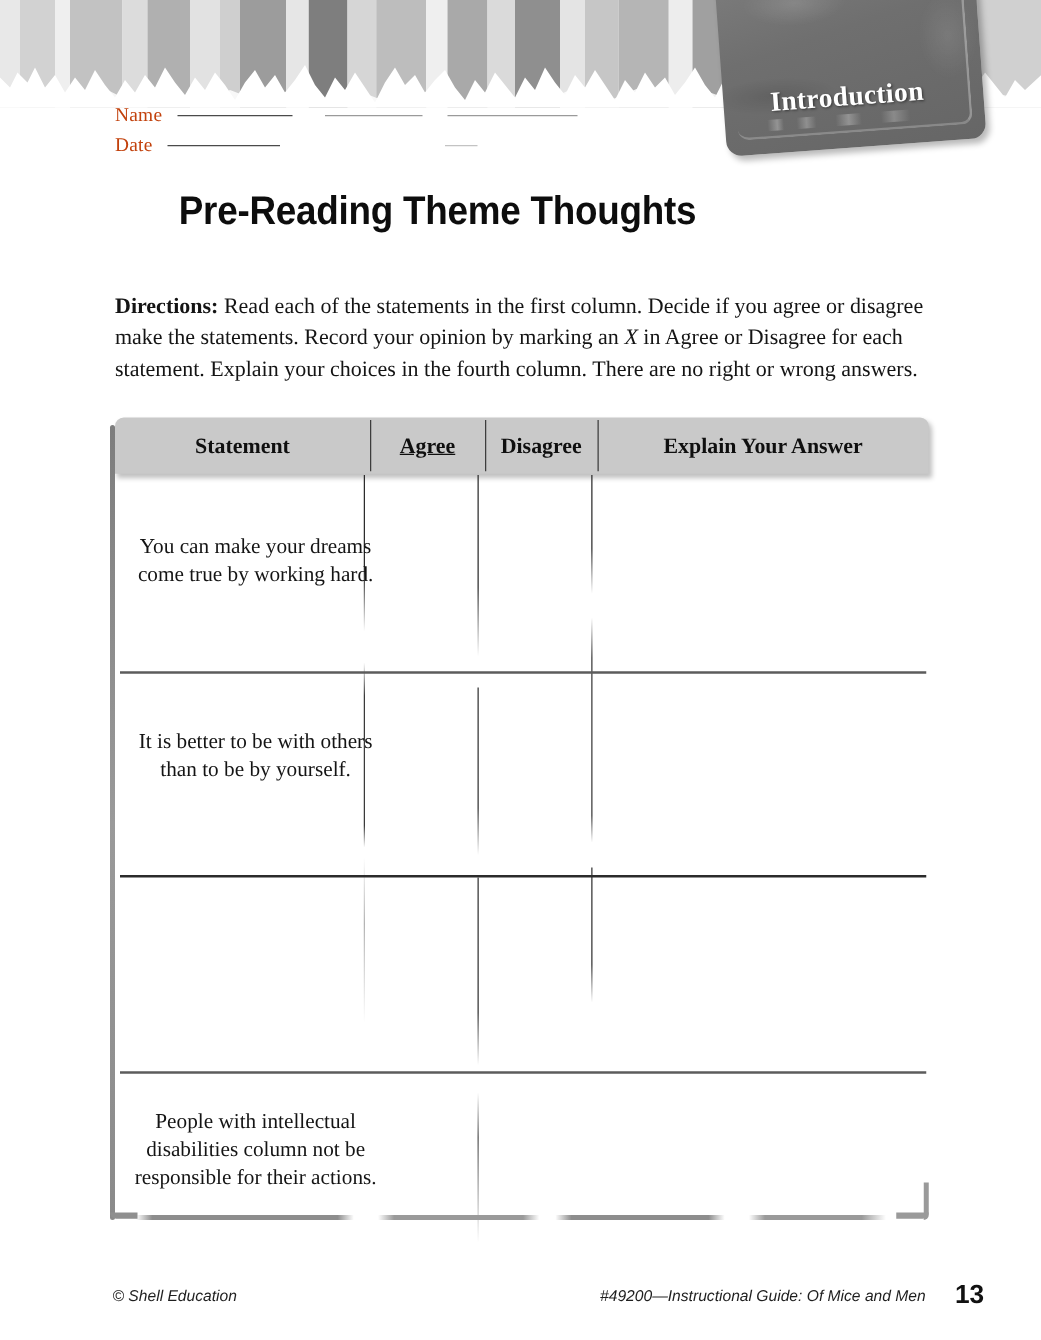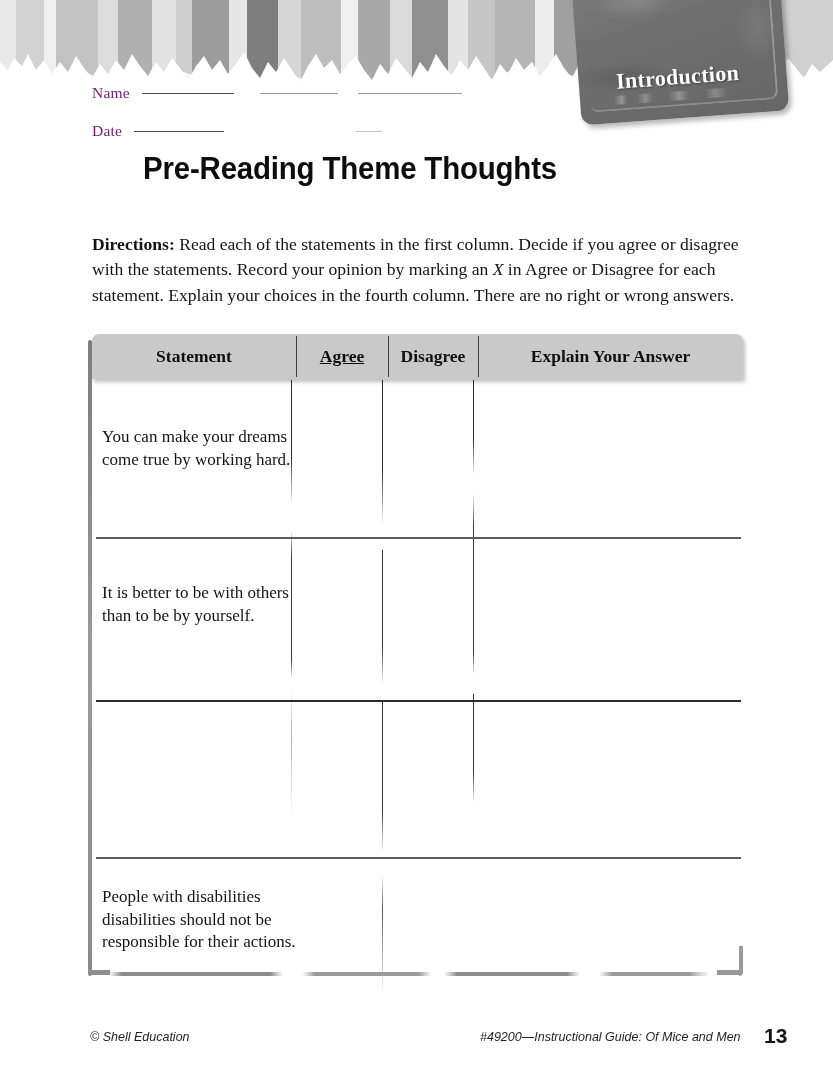--- a/index.html
+++ b/index.html
@@ -33,25 +33,25 @@
   #banner .rag {
     position: absolute; left: 0; bottom: 0;
     width: 833px; height: 46px;
   }
 
   
   .field-row {
     position: absolute;
     font-size: 15.5px;
     letter-spacing: .2px;
-    color: #701a75;
+    color: #c2410c;
     text-align: right;
   }
   #name-row { left: 92px; top: 84px; }
-  #date-row { left: 92px; top: 122px; }
+  #date-row { left: 92px; top: 108px; }
   .field-label { display: inline-block; vertical-align: baseline; }
   .rule {
     display: inline-block;
     vertical-align: 4px;
     height: 1px;
     background: #4a4a4a;
     margin-left: 8px;
   }
   .rule.faint { background: #9a9a9a; }
   .rule.vfaint { background: #c3c3c3; }
@@ -136,21 +136,21 @@
     color: #141414;
     text-align: left;
   }
   #directions b { font-weight: bold; }
   #directions i { font-style: italic; }
 
   
   #sheet {
     position: absolute;
     left: 88px; top: 334px;
-    width: 655px; height: 672px;
+    width: 655px; height: 672px; text-align: center;
   }
   
   #thead {
     position: absolute;
     left: 4px; top: 0;
     width: 651px; height: 45px;
     background: #c9c9c9;
     border-top-left-radius: 7px;
     border-top-right-radius: 7px;
     box-shadow: 2px 3px 4px rgba(0,0,0,.25);
@@ -346,21 +346,21 @@
 
 <div class="field-row" id="date-row">
   <span class="field-label">Date</span>
   <span class="rule" style="width:90px"></span>
   <span class="rule vfaint" style="width:26px;margin-left:128px"></span>
 </div>
 
 <div id="page-title">Pre-Reading Theme Thoughts</div>
 
 <p id="directions">
-  <b>Directions:</b><span> Read each of the statements in the first column.  Decide if you agree or disagree with the statements.  Record your opinion by marking an </span><i>X</i><span> in Agree or Disagree for each statement.  Explain your choices in the fourth column.  There are no right or wrong answers.</span>
+  <b>Directions:</b><span> Read each of the statements in the first column.  Decide if you agree or disagree make the statements.  Record your opinion by marking an </span><i>X</i><span> in Agree or Disagree for each statement.  Explain your choices in the fourth column.  There are no right or wrong answers.</span>
 </p>
 
 <div id="sheet">
 
   <div id="thead">
     <div class="hcell c-statement">Statement</div>
     <div class="hcell c-agree">Agree</div>
     <div class="hcell c-disagree thick">Disagree</div>
     <div class="hcell c-explain">Explain Your Answer</div>
   </div>
@@ -383,21 +383,21 @@
   <div class="vrule s2" style="left:385px; top:160px; height:180px;"></div>
   <div class="vrule s3" style="left:385px; top:360px; height:108px;"></div>
 
   <div class="hrule mid" style="top:203px"></div>
   <div class="hrule dark" style="top:366px"></div>
   <div class="hrule mid" style="top:523px"></div>
   <div class="hrule broken" style="top:638px;height:4px"></div>
 
   <div class="stmt" style="top:92px">You can make your dreams come true by working hard.</div>
   <div class="stmt" style="top:248px">It is better to be with others than to be by yourself.</div>
-  <div class="stmt" style="top:552px">People with disabilities disabilities should not be responsible for their actions.</div>
+  <div class="stmt" style="top:552px">People with intellectual disabilities column not be responsible for their actions.</div>
 
   <div style="position:absolute;left:206px;top:48px;width:86px;height:152px"></div>
   <div style="position:absolute;left:297px;top:48px;width:86px;height:152px"></div>
   <div style="position:absolute;left:388px;top:48px;width:262px;height:152px"></div>
 
   <div style="position:absolute;left:206px;top:208px;width:86px;height:155px"></div>
   <div style="position:absolute;left:297px;top:208px;width:86px;height:155px"></div>
   <div style="position:absolute;left:388px;top:208px;width:262px;height:155px"></div>
 
   <div style="position:absolute;left:206px;top:370px;width:86px;height:150px"></div>

